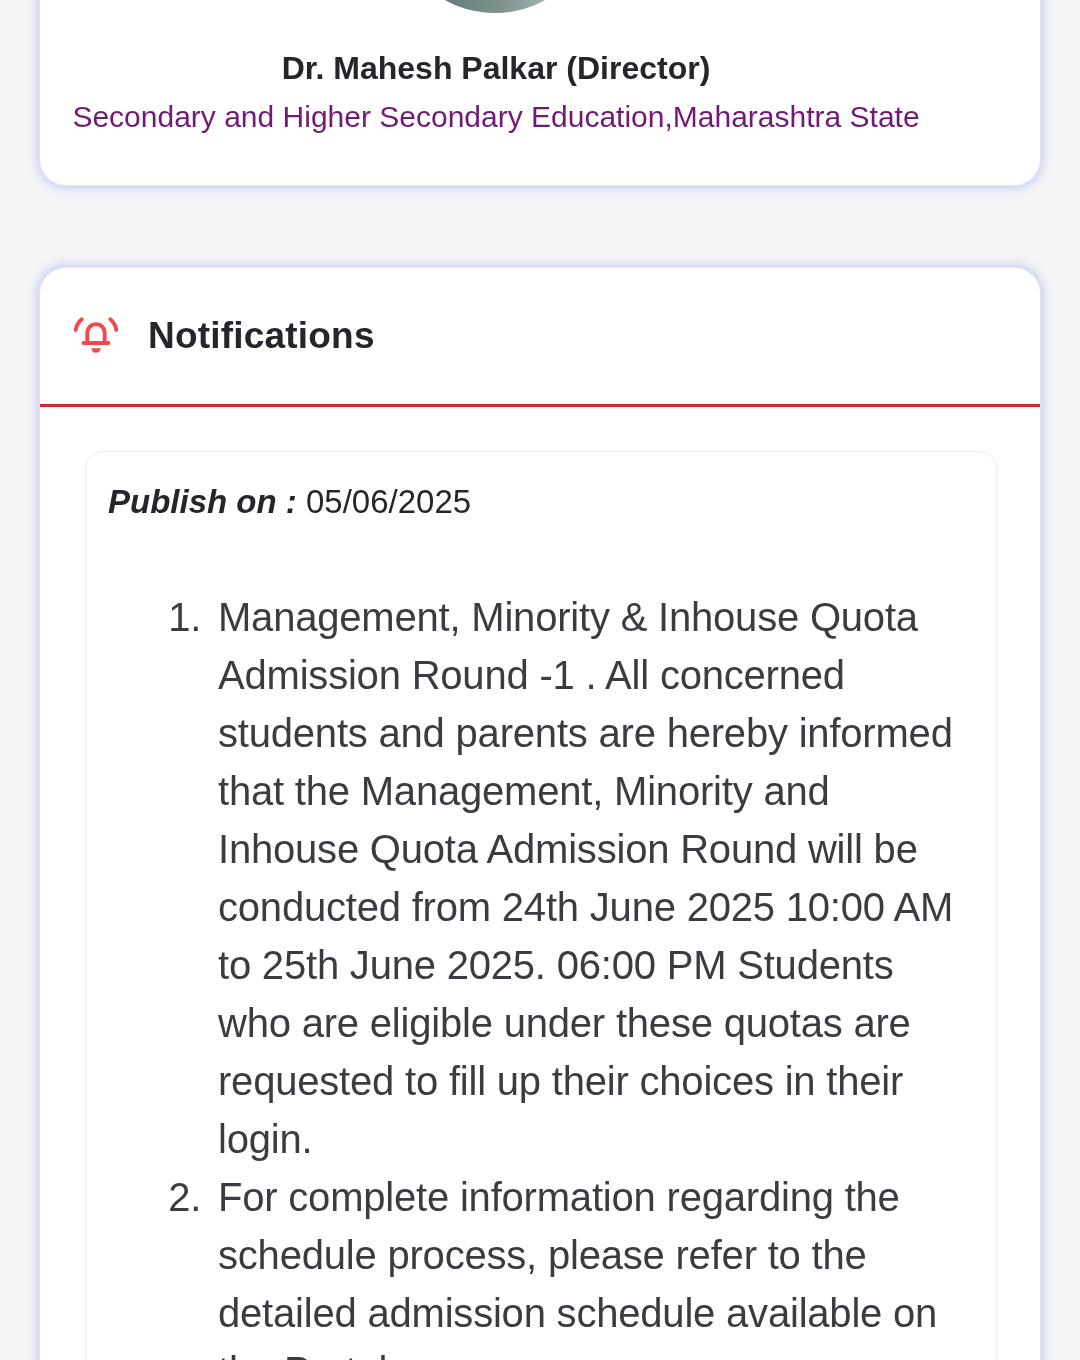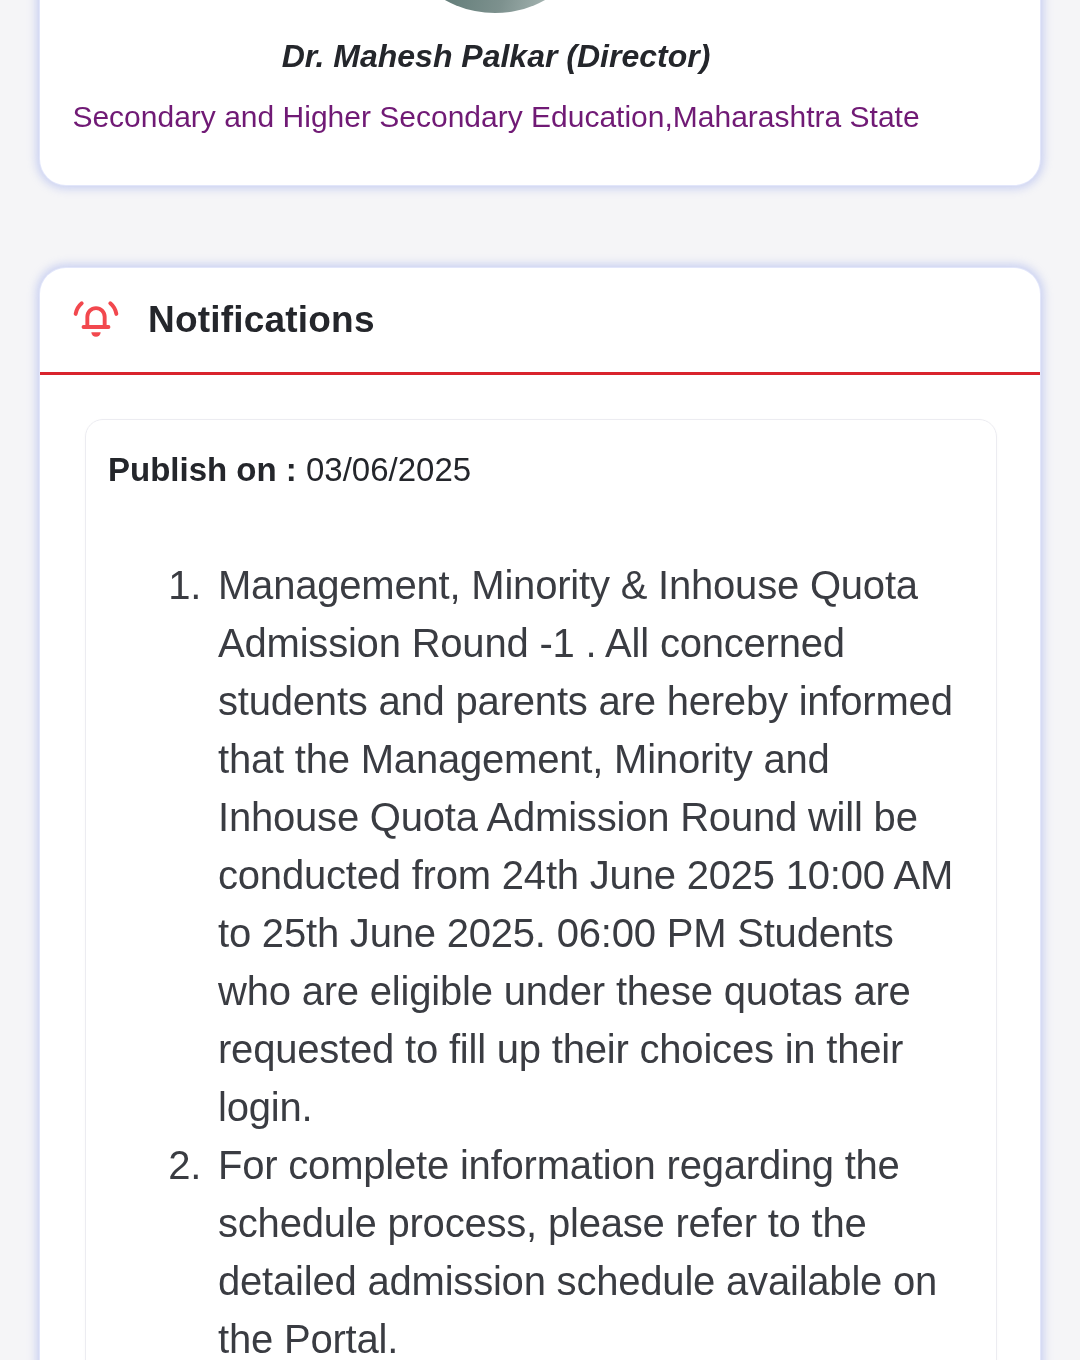--- a/index.html
+++ b/index.html
@@ -23,41 +23,41 @@
     width: 206px; height: 206px; border-radius: 50%;
     background: linear-gradient(105deg,
       var(--avatar-tone-dark, #5e6f6e) 0%, #647e7a 40%,
       #7d918e 62%, #a9b8b5 82%, var(--avatar-tone-light, #c4cfcc) 100%);
   }
   .profile-name, .profile-org {
     position: absolute; left: 0; width: 100%;
     box-sizing: border-box; padding-right: 88px;
     text-align: center; color: var(--heading-text, #24262b);
   }
-  .profile-name { top: 260px; font-size: 32px; font-weight: 700; font-style: italic; }
+  .profile-name { top: 272px; font-size: 32px; font-weight: 700; }
   .profile-org  { top: 322px; font-size: 30px; font-weight: 400; color: #701a75; }
 
   
   .notif-card { left: 40px; top: 268px; width: 1000px; height: 1180px; overflow: hidden; }
-  .notif-header { display: flex; align-items: center; height: 104px; padding-left: 30px; }
+  .notif-header { display: flex; align-items: center; height: 136px; padding-left: 30px; }
   .bell { width: 52px; height: 52px; margin-right: 26px; flex: none; color: var(--bell-red, #f2484e); }
   .notif-title { font-size: 37px; font-weight: 700; color: var(--heading-text, #24262b); letter-spacing: 0.2px; }
   .divider { height: 3px; background: var(--accent-red, #d9232d); }
 
   
   .notice-card {
     margin: 44px 43px 0 45px;
     border: 1px solid #ececf1; border-radius: 18px;
     box-sizing: border-box; min-height: 1010px;
     padding: 26px 30px 60px 22px;
     box-shadow: 0 1px 3px rgba(0,0,0,0.03);
     background: #fff;
   }
   .publish-line { font-size: 33px; line-height: 48px; color: var(--heading-text, #24262b); }
-  .publish-label { font-weight: 700; }
+  .publish-label { font-weight: 700; font-style: italic; }
   .publish-date { font-weight: 400; }
   .notice-list { margin: 62px 0 0 0; padding: 0 0 0 104px; }
   .notice-list li {
     font-size: 40px; line-height: 58px;
     color: var(--body-text, #3a3c42);
     letter-spacing: -0.2px;
     padding-left: 6px;
   }
 </style>
 </head>
@@ -78,20 +78,20 @@
       <path d="M10.8 8.6 a16.5 16.5 0 0 0 -5.6 9.8" stroke="currentColor" stroke-width="3.6" stroke-linecap="round"></path>
       <path d="M37.2 8.6 a16.5 16.5 0 0 1 5.6 9.8" stroke="currentColor" stroke-width="3.6" stroke-linecap="round"></path>
     </svg>
     <h1 class="notif-title">Notifications</h1>
   </header>
   <div class="divider"></div>
 
   <article class="notice-card">
     <div class="publish-line">
       <span class="publish-label">Publish on :</span>
-      <span class="publish-date">03/06/2025</span>
+      <span class="publish-date">05/06/2025</span>
     </div>
     <ol class="notice-list">
       <li>Management, Minority &amp; Inhouse Quota Admission Round -1 . All concerned students and parents are hereby informed that the Management, Minority and Inhouse Quota Admission Round will be conducted from 24th June 2025 10:00 AM to 25th June 2025. 06:00 PM Students who are eligible under these quotas are requested to fill up their choices in their login.</li>
       <li>For complete information regarding the schedule process, please refer to the detailed admission schedule available on the Portal.</li>
     </ol>
   </article>
 </section>
 
 </body></html>

